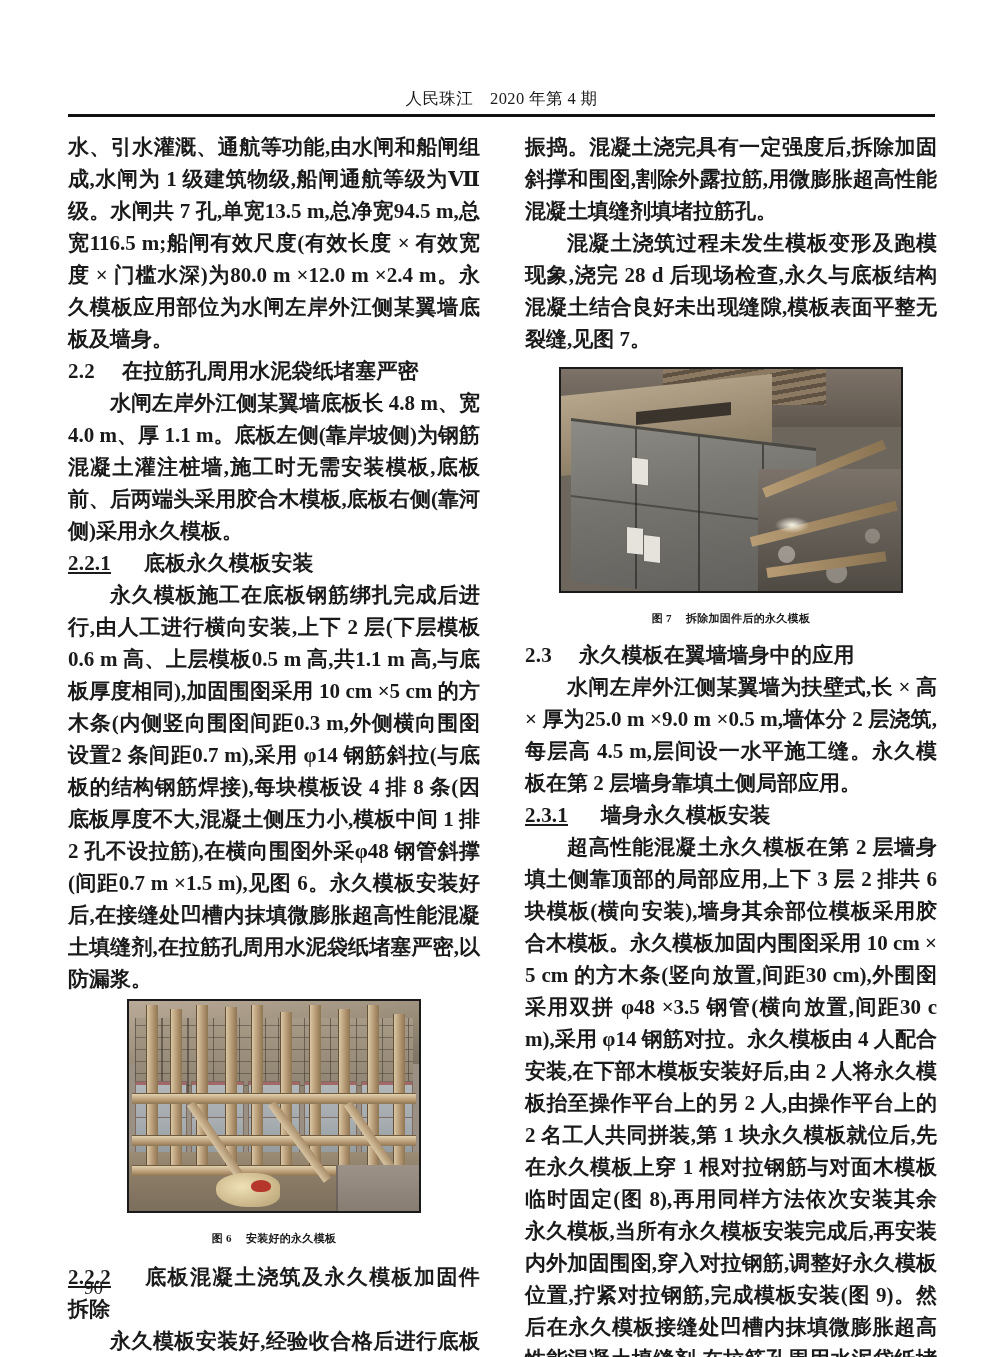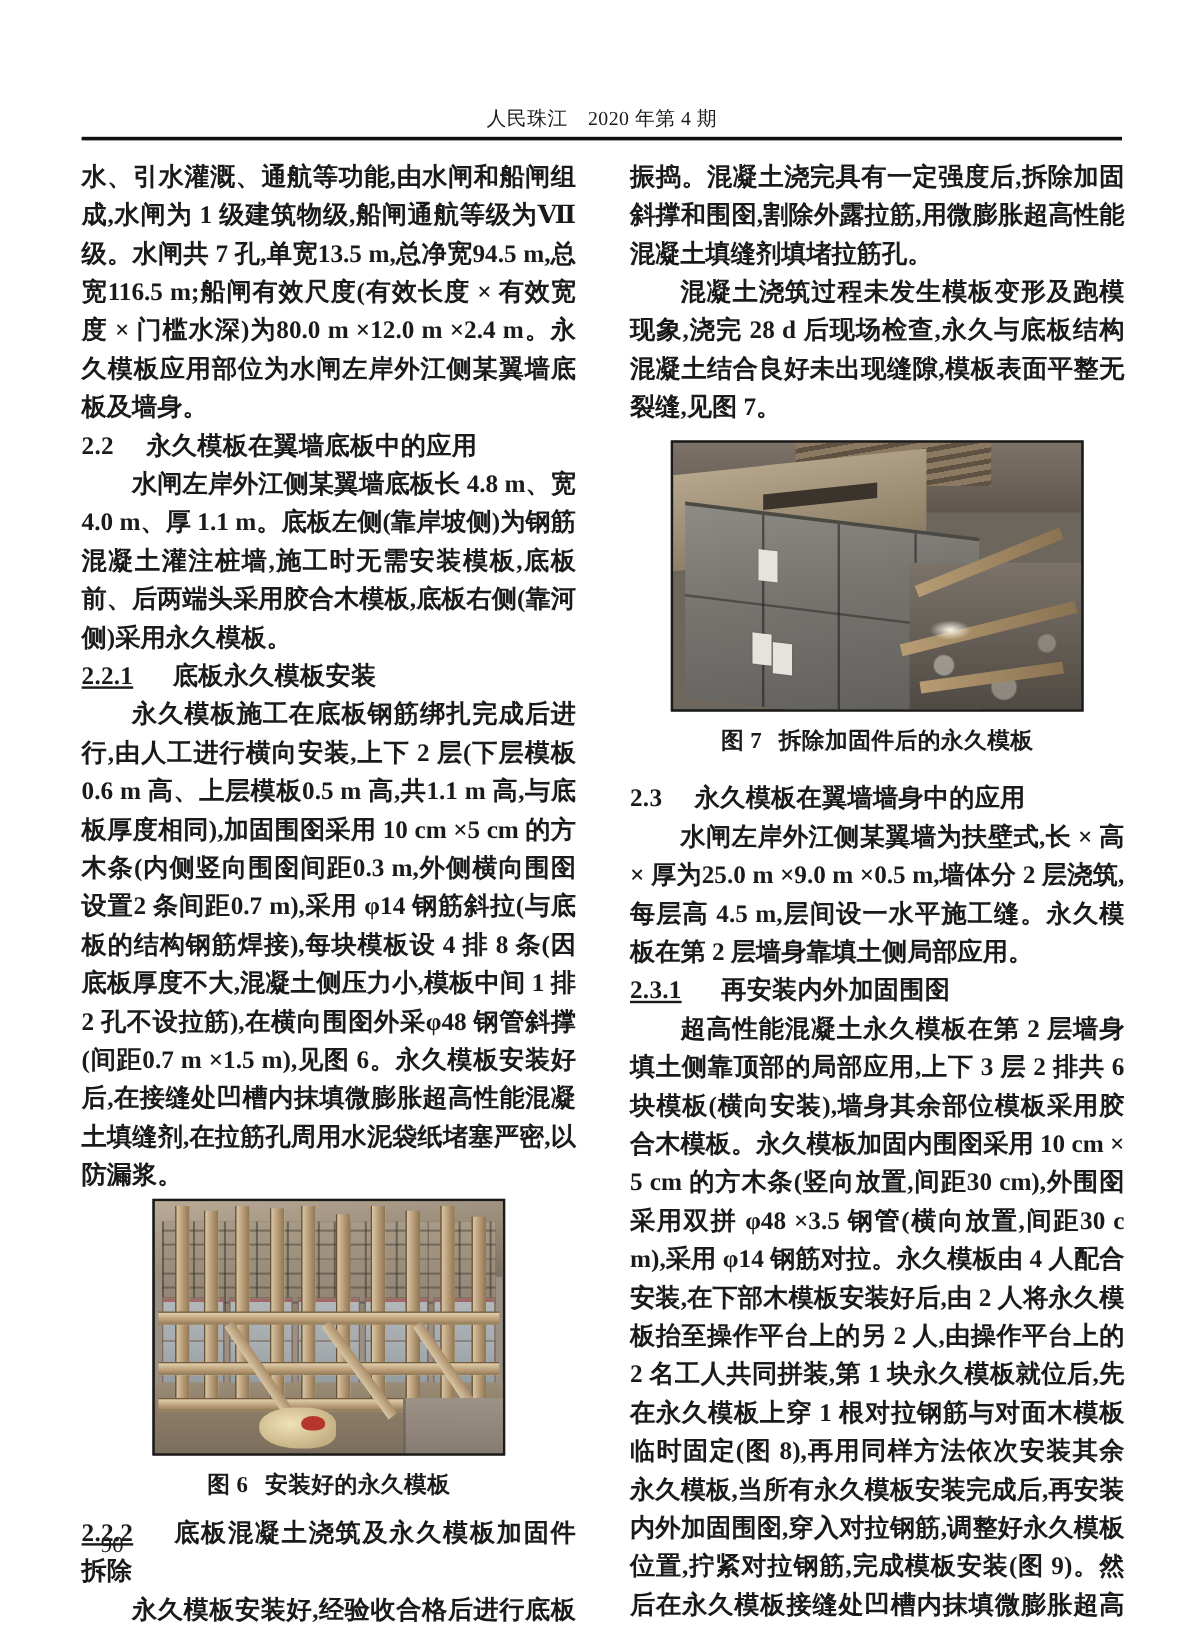--- a/index.html
+++ b/index.html
@@ -90,21 +90,21 @@
     padding: 0;
   }
   .fig-frame {
     border: 2px solid #1a1a1a;
     background: #6a6257;
     overflow: hidden;
     position: relative;
   }
   .fig-cap {
     margin: 0;
-    font-size: 19px;
+    font-size: 11px;
     font-weight: bold;
     text-align: center;
     letter-spacing: 0.3px;
     line-height: 30px;
     text-indent: 0;
     white-space: nowrap;
   }
   .fig-cap .sp { display: inline-block; width: 14px; }
 
   
@@ -242,21 +242,21 @@
 
   <div class="runhead">人民珠江　2020 年第 4 期</div>
   <div class="runhead-rule"></div>
 
   <div class="cols">
 
     <div class="col col-left">
 
       <p class="body noind">水、引水灌溉、通航等功能,由水闸和船闸组成,水闸为 1 级建筑物级,船闸通航等级为Ⅶ级。水闸共 7 孔,单宽13.5 m,总净宽94.5 m,总宽116.5 m;船闸有效尺度(有效长度 × 有效宽度 × 门槛水深)为80.0 m ×12.0 m ×2.4 m。永久模板应用部位为水闸左岸外江侧某翼墙底板及墙身。</p>
 
-      <p class="head"><span class="num">2.2</span><span>永久模板在翼墙底板中的应用</span></p>
+      <p class="head"><span class="num">2.2</span><span>在拉筋孔周用水泥袋纸堵塞严密</span></p>
 
       <p class="body">水闸左岸外江侧某翼墙底板长 4.8 m、宽 4.0 m、厚 1.1 m。底板左侧(靠岸坡侧)为钢筋混凝土灌注桩墙,施工时无需安装模板,底板前、后两端头采用胶合木模板,底板右侧(靠河侧)采用永久模板。</p>
 
       <p class="head lvl3"><span class="num">2.2.1</span><span>底板永久模板安装</span></p>
 
       <p class="body">永久模板施工在底板钢筋绑扎完成后进行,由人工进行横向安装,上下 2 层(下层模板 0.6 m 高、上层模板0.5 m 高,共1.1 m 高,与底板厚度相同),加固围囹采用 10 cm ×5 cm 的方木条(内侧竖向围囹间距0.3 m,外侧横向围囹设置2 条间距0.7 m),采用 φ14 钢筋斜拉(与底板的结构钢筋焊接),每块模板设 4 排 8 条(因底板厚度不大,混凝土侧压力小,模板中间 1 排 2 孔不设拉筋),在横向围囹外采φ48 钢管斜撑(间距0.7 m ×1.5 m),见图 6。永久模板安装好后,在接缝处凹槽内抹填微膨胀超高性能混凝土填缝剂,在拉筋孔周用水泥袋纸堵塞严密,以防漏浆。</p>
 
       <div class="fig" style="margin-top:4px;">
         <div class="fig-frame" style="width:290px;height:210px;margin:0 auto;">
           <div id="photo6">
@@ -332,25 +332,25 @@
             <div class="rubble"></div>
             <div class="plank" style="right:2%;bottom:42%;width:130px;transform:rotate(-22deg);"></div>
             <div class="plank" style="right:0%;bottom:20%;width:150px;transform:rotate(-14deg);"></div>
             <div class="plank" style="right:4%;bottom:6%;width:120px;transform:rotate(-8deg);"></div>
             <div class="glare"></div>
           </div>
         </div>
         <p class="fig-cap" style="margin-top:10px;"><span>图 7</span><span class="sp"></span><span>拆除加固件后的永久模板</span></p>
       </div>
 
-      <p class="head" style="margin-top:16px;"><span class="num">2.3</span><span>永久模板在翼墙墙身中的应用</span></p>
+      <p class="head" style="margin-top:6px;"><span class="num">2.3</span><span>永久模板在翼墙墙身中的应用</span></p>
 
       <p class="body">水闸左岸外江侧某翼墙为扶壁式,长 × 高 × 厚为25.0 m ×9.0 m ×0.5 m,墙体分 2 层浇筑,每层高 4.5 m,层间设一水平施工缝。永久模板在第 2 层墙身靠填土侧局部应用。</p>
 
-      <p class="head lvl3"><span class="num">2.3.1</span><span>再安装内外加固围囹</span></p>
+      <p class="head lvl3"><span class="num">2.3.1</span><span>墙身永久模板安装</span></p>
 
       <p class="body">超高性能混凝土永久模板在第 2 层墙身填土侧靠顶部的局部应用,上下 3 层 2 排共 6 块模板(横向安装),墙身其余部位模板采用胶合木模板。永久模板加固内围囹采用 10 cm ×5 cm 的方木条(竖向放置,间距30 cm),外围囹采用双拼 φ48 ×3.5 钢管(横向放置,间距30 cm),采用 φ14 钢筋对拉。永久模板由 4 人配合安装,在下部木模板安装好后,由 2 人将永久模板抬至操作平台上的另 2 人,由操作平台上的 2 名工人共同拼装,第 1 块永久模板就位后,先在永久模板上穿 1 根对拉钢筋与对面木模板临时固定(图 8),再用同样方法依次安装其余永久模板,当所有永久模板安装完成后,再安装内外加固围囹,穿入对拉钢筋,调整好永久模板位置,拧紧对拉钢筋,完成模板安装(图 9)。然后在永久模板接缝处凹槽内抹填微膨胀超高性能混凝土填缝剂,在拉筋孔周用水泥袋纸堵塞严密。</p>
 
     </div>
   </div>
 
   <div class="folio">90</div>
 
 </div>
 

